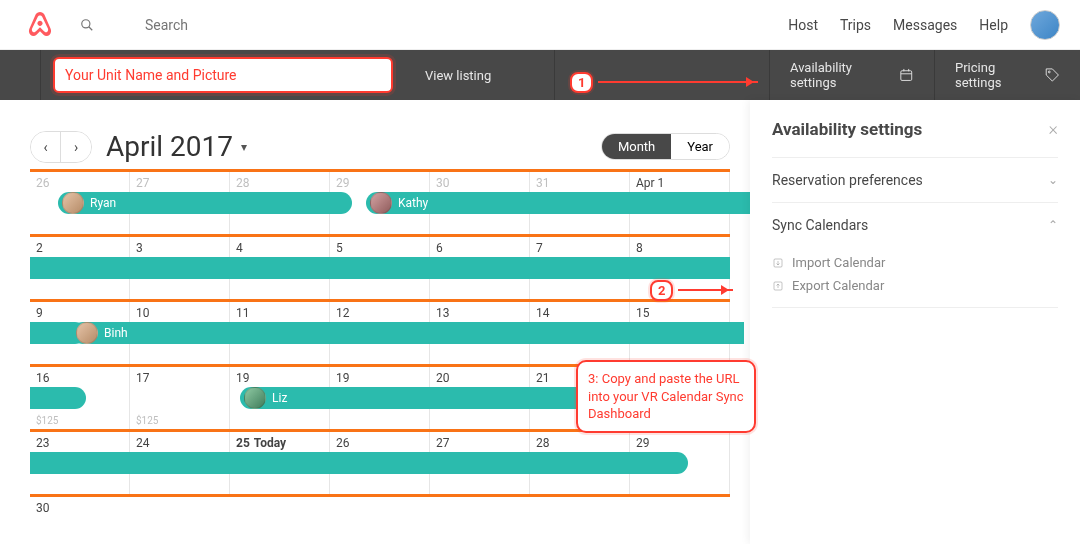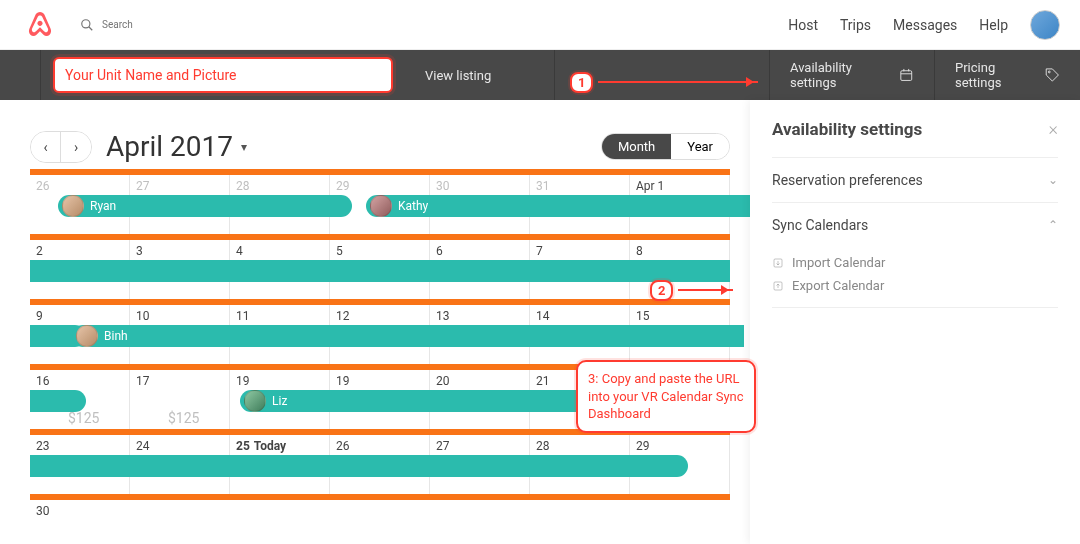--- a/index.html
+++ b/index.html
@@ -2,21 +2,21 @@
 <html><head>
 <meta charset="utf-8">
 <style>
   * { box-sizing: border-box; margin: 0; padding: 0; font-family: -apple-system, BlinkMacSystemFont, "Segoe UI", Roboto, sans-serif; }
   body { background: #fff; width: 1080px; height: 544px; overflow: hidden; position: relative; }
 
   
   .top-header { height: 50px; display: flex; align-items: center; border-bottom: 1px solid #eee; padding: 0 20px; }
   .logo { flex: 0 0 40px; display:flex; align-items:center; justify-content:center; }
   .logo svg { width: 28px; height: 28px; fill: #FF5A5F; }
-  .search { display:flex; align-items:center; margin-left: 20px; color:#767676; font-size:10px; }
+  .search { display:flex; align-items:center; margin-left: 20px; color:#767676; font-size:14px;gap:43px; }
   .search-icon { width:14px; height:14px; margin-right:8px; }
   .spacer { flex:1; }
   .nav-link { font-size: 14px; color:#484848; margin-left: 22px; cursor:pointer; }
   .avatar { width:30px; height:30px; border-radius:50%; margin-left:22px; background: linear-gradient(135deg,#6fa8dc,#3d85c6); border:1px solid #ccc; }
 
   
   .toolbar { height: 50px; background:#484848; display:flex; align-items:stretch; color:#e6e6e6; font-size:13px; }
   .tb-cell { display:flex; align-items:center; padding:0 20px; border-right:1px solid #3a3a3a; cursor:pointer; }
   .tb-cell:last-child { border-right:none; }
   .burger { width:40px; justify-content:center; }
@@ -40,25 +40,25 @@
   .month { font-size:28px; font-weight:400; color:#333; display:flex; align-items:center; gap:8px; }
   .caret { font-size:12px; color:#555; }
   .view-toggle { margin-left:auto; display:flex; border:1px solid #ddd; border-radius:18px; overflow:hidden;justify-content:center; }
   .view-toggle button { padding:5px 16px; border:none; background:#fff; font-size:13px; cursor:pointer; }
   .view-toggle button.on { background:#484848; color:#fff; }
 
   
   .dow-row { display:flex; margin-top:22px; }
   .dow { flex:1; font-size:11px; color:#888; }
   .grid { margin-top:6px; }
-  .week { position:relative; height:65px; border-top:6px solid #f97316; display:flex; }
+  .week { position:relative; height:65px; border-top:3px solid #f97316; display:flex; }
   .day { flex:1; border-right:1px solid #e6e6e6; position:relative; padding:4px 6px; font-size:12px; color:#444; }
   .day:last-child { border-right:none; }
   .day.dim { color:#bfbfbf; }
-  .day .price { position:absolute; bottom:3px; left:6px; font-size:14px; color:#bfbfbf;margin-left:32px; }
+  .day .price { position:absolute; bottom:3px; left:6px; font-size:10px; color:#bfbfbf; }
   .day.today .num { font-weight:700; }
   .day.today .num::after { content: attr(data-today); margin-left:4px; }
 
   
   .bar { position:absolute; height:22px; background:#2bbbad; border-radius:11px; display:flex; align-items:center; color:#fff; font-size:12px; padding-left:4px; top:20px; overflow:hidden; }
   .bar .av { width:22px; height:22px; border-radius:50%; background:#fff; margin-right:6px; display:inline-block; flex:0 0 22px; border:1px solid rgba(0,0,0,0.1); }
   .bar .av.img1 { background:linear-gradient(135deg,#e6c4a8,#b58b67); }
   .bar .av.img2 { background:linear-gradient(135deg,#d4a3a3,#8f5b5b); }
   .bar .av.img3 { background:linear-gradient(135deg,#8fc9a3,#3e7c5a); }
 

